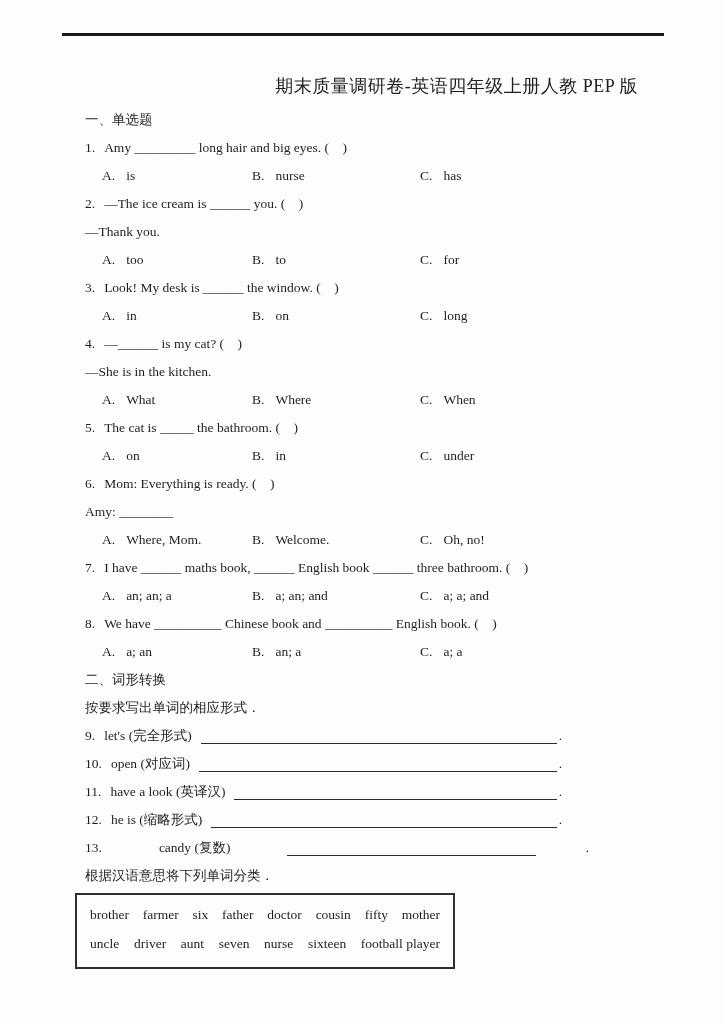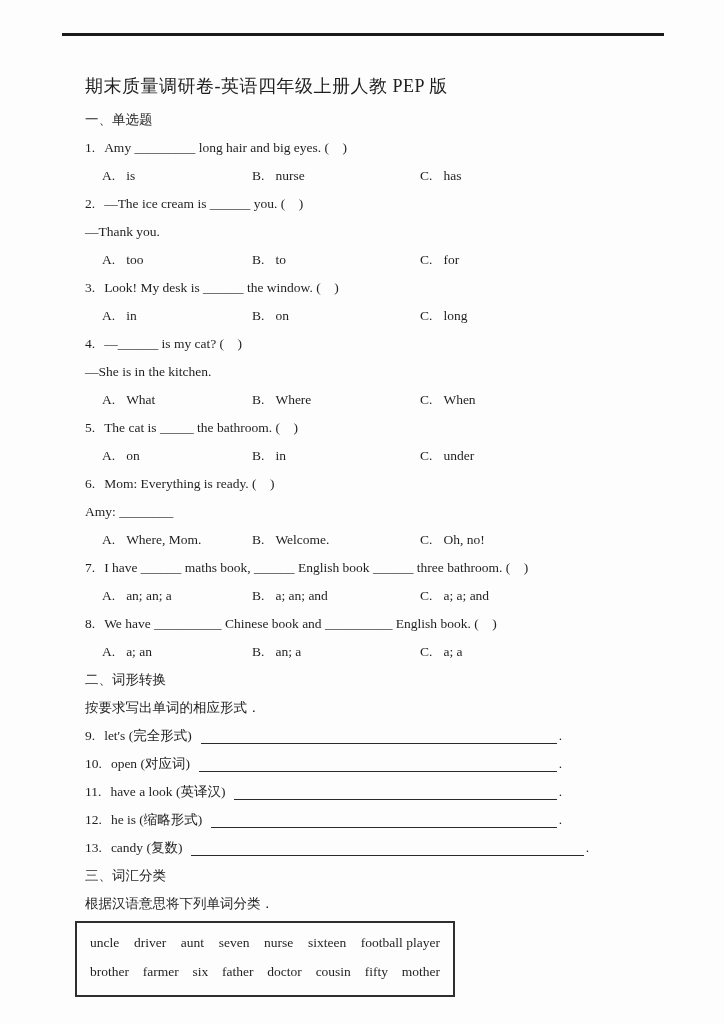--- a/index.html
+++ b/index.html
@@ -15,38 +15,38 @@
   .top-rule{
     position:absolute;left:62px;top:33px;
     width:602px;height:3px;background:#1a1a1a;
   }
   .content{
     position:absolute;left:85px;top:74px;width:553px;
   }
   .title{
     margin:0 0 8px 0;
     font-size:18px;font-weight:400;line-height:24px;
-    text-align:left;letter-spacing:0.5px;
+    text-align:right;letter-spacing:0.5px;
     white-space:nowrap;
   }
   .line{
     line-height:28px;white-space:nowrap;display:flex;
   }
   .q-num{margin-right:9px;}
   .section-heading{line-height:28px;white-space:nowrap;}
   .instruction{line-height:28px;white-space:nowrap;}
   .opts{display:flex;padding-left:17px;line-height:28px;white-space:nowrap;}
   .opt{display:flex;}
   .opt:nth-child(1){width:150px;}
   .opt:nth-child(2){width:168px;}
   .opt-label{margin-right:11px;}
   .fill{
     display:flex;width:477px;line-height:28px;white-space:nowrap;
   }
-  .fill--wide{width:504px;}
+  .fill--wide{width:504px;gap:48px;}
   .fill .blank{
     flex:1;height:0;
     border-bottom:1px solid #2a2a2a;
     align-self:flex-end;
     margin-bottom:6px;margin-left:9px;
   }
   .fill .tail{margin-left:2px;}
   .word-box{
     box-sizing:border-box;
     width:380px;
@@ -274,38 +274,37 @@
       <span class="blank"></span>
       <span class="tail">.</span>
     </div>
     <div class="fill fill--wide">
       <span class="q-num">13.</span>
       <span>candy (复数)</span>
       <span class="blank"></span>
       <span class="tail">.</span>
     </div>
 
-    <div class="section-heading">三、词汇分类</div>
     <div class="instruction">根据汉语意思将下列单词分类．</div>
 
     <div class="word-box">
-      <div class="word-row">
-        <span class="word">uncle</span>
-        <span class="word">driver</span>
-        <span class="word">aunt</span>
-        <span class="word">seven</span>
-        <span class="word">nurse</span>
-        <span class="word">sixteen</span>
-        <span class="word">football player</span>
-      </div>
       <div class="word-row">
         <span class="word">brother</span>
         <span class="word">farmer</span>
         <span class="word">six</span>
         <span class="word">father</span>
         <span class="word">doctor</span>
         <span class="word">cousin</span>
         <span class="word">fifty</span>
         <span class="word">mother</span>
       </div>
+      <div class="word-row">
+        <span class="word">uncle</span>
+        <span class="word">driver</span>
+        <span class="word">aunt</span>
+        <span class="word">seven</span>
+        <span class="word">nurse</span>
+        <span class="word">sixteen</span>
+        <span class="word">football player</span>
+      </div>
     </div>
   </div>
 </div>
 
 </body></html>

